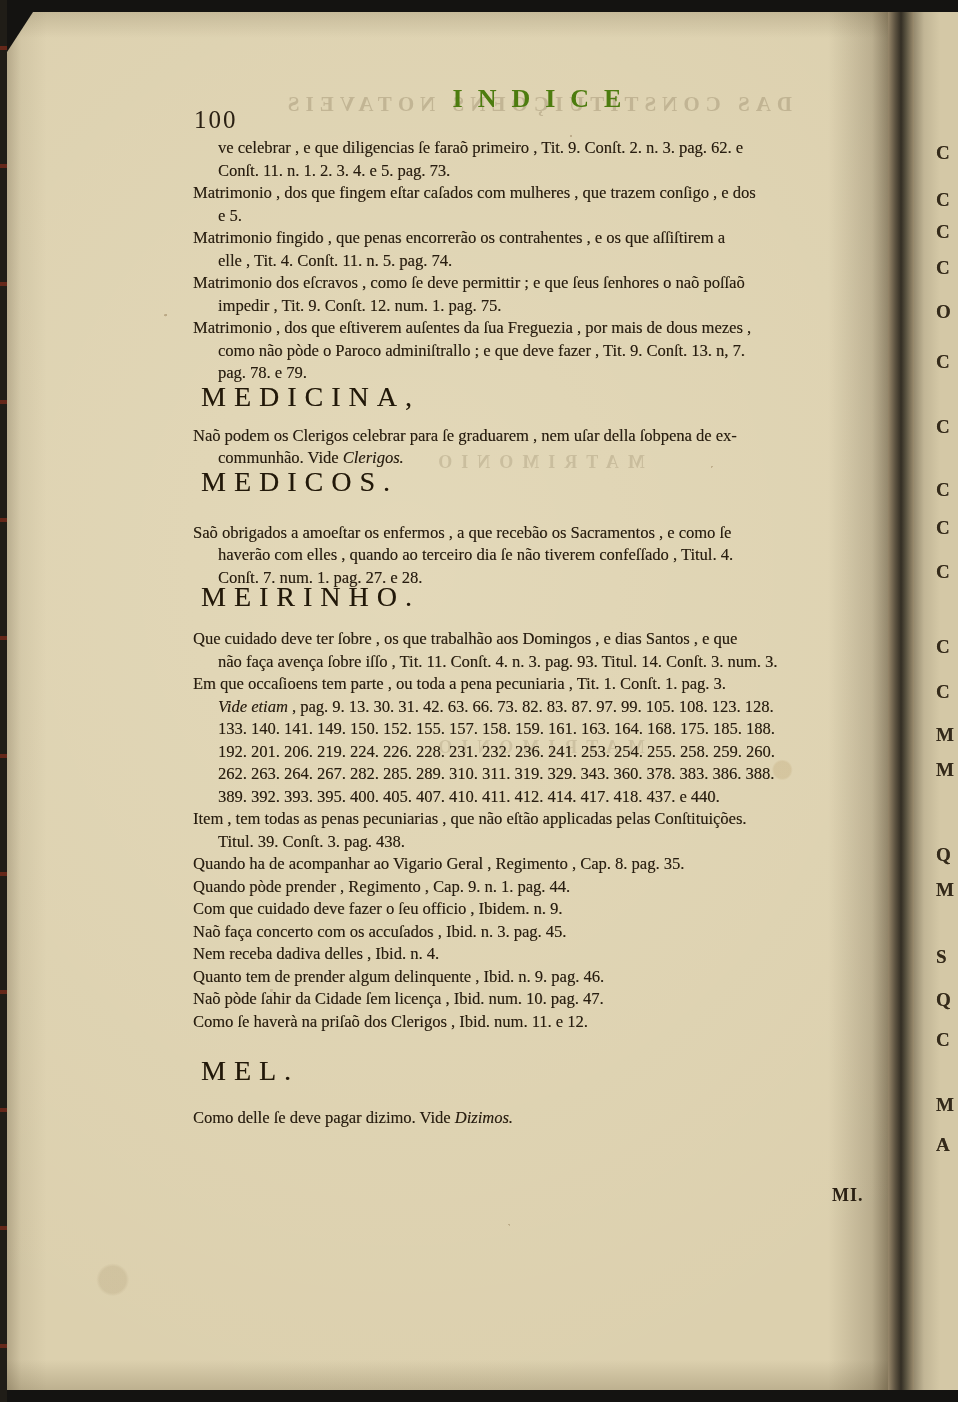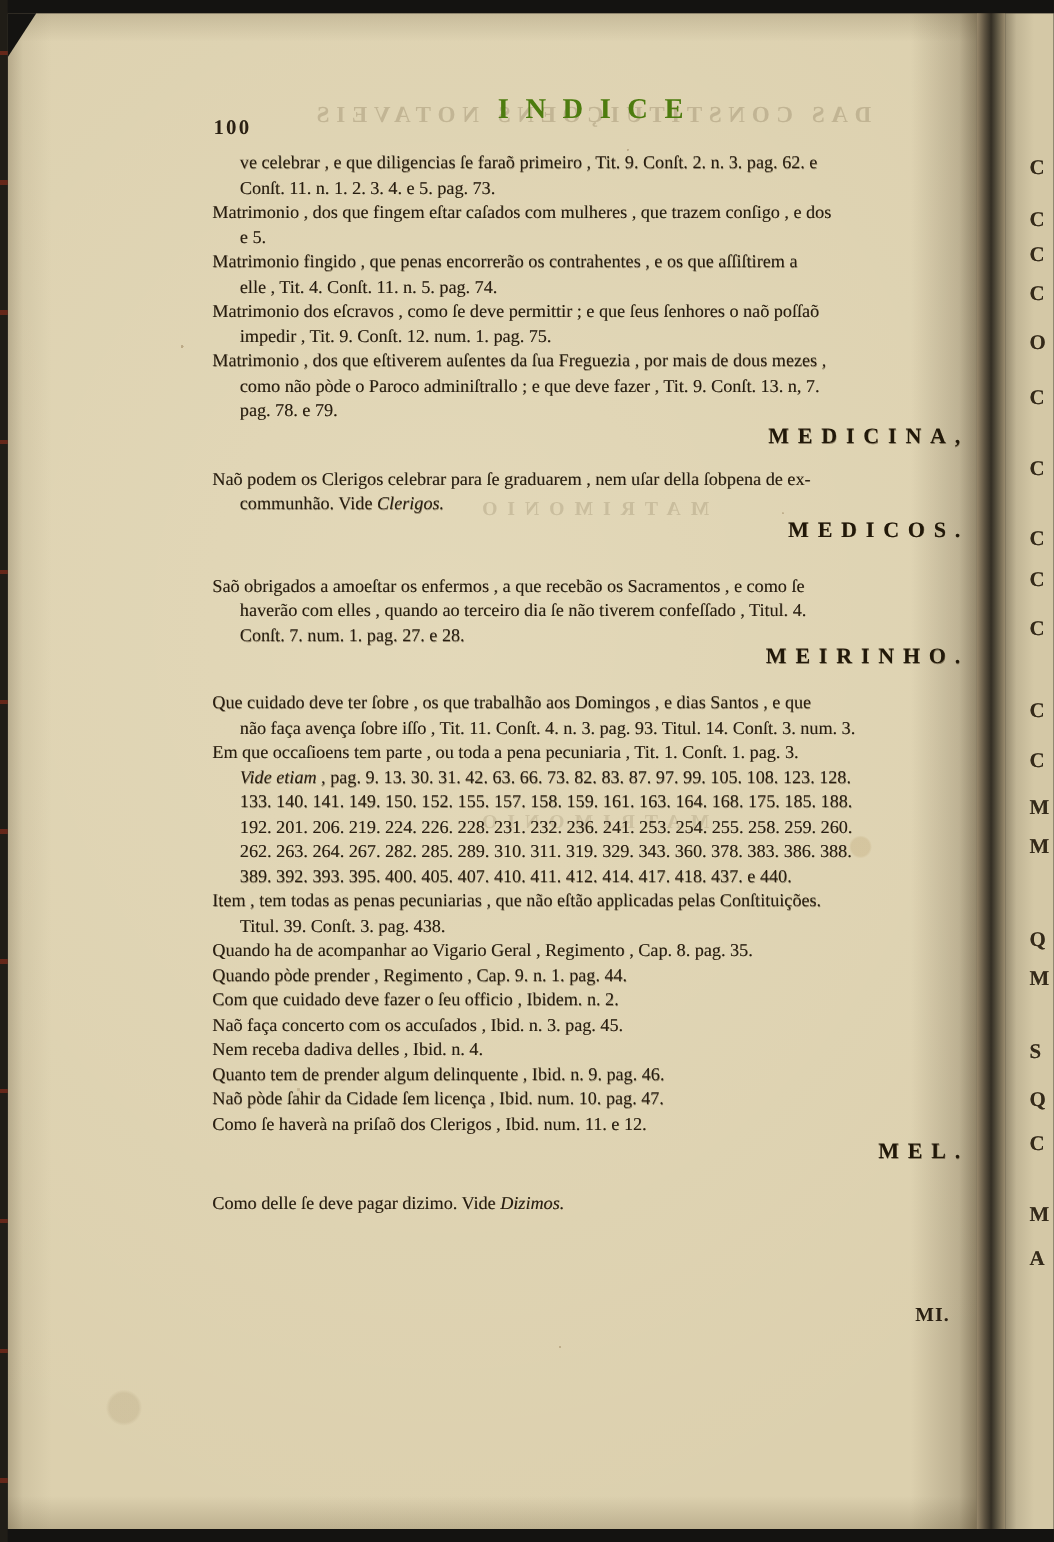--- a/index.html
+++ b/index.html
@@ -56,21 +56,21 @@
   .edge-top{position:absolute;left:0;top:0;right:0;height:12px;background:#141311;}
   .edge-bottom{position:absolute;left:0;bottom:0;right:0;height:12px;background:#141311;}
   .edge-left{position:absolute;left:0;top:0;bottom:0;width:7px;
     background:
       repeating-linear-gradient(180deg, transparent 0 46px, rgba(158,48,28,.55) 46px 50px, transparent 50px 118px),
       #201d17;}
 
   
   .page-number{
     position:absolute;left:194px;top:106px;
-    font-size:19px;font-weight:bold;color:#2a2013;letter-spacing:2px;
+    font-size:25px;font-weight:normal;color:#2a2013;letter-spacing:2px;
   }
   .page-header{
     position:absolute;left:193px;top:84px;width:688px;
     text-align:center;font-size:26px;font-weight:bold;color:#4d7c0f;
     letter-spacing:15px;padding-left:15px;box-sizing:border-box;
   }
   .ghost{
     position:absolute;left:193px;width:688px;text-align:center;
     transform:scaleX(-1);color:#6d5c3c;filter:blur(.6px);
     font-weight:bold;pointer-events:none;
@@ -81,28 +81,28 @@
 
   .text-flow{
     position:absolute;left:193px;top:137px;width:688px;
     font-size:16.5px;color:#271d10;
     text-shadow:.3px .3px .5px rgba(46,30,12,.45);
   }
   .line{height:22.5px;line-height:22.5px;white-space:nowrap;}
   .line.ind{margin-left:25px;}
   .em{font-style:italic;}
   .heading{
-    height:24px;line-height:24px;text-align:right;
-    font-size:20px;font-weight:bold;letter-spacing:8px;padding-left:8px;
+    height:24px;line-height:24px;text-align:left;
+    font-size:28px;font-weight:normal;letter-spacing:8px;padding-left:8px;
     color:#211809;
   }
   .heading-1{margin-top:0;margin-bottom:16px;}
   .heading-2{margin-top:0;margin-bottom:28px;}
   .heading-3{margin-top:-4px;margin-bottom:19px;}
-  .heading-4{margin-top:2px;margin-bottom:24px;}
+  .heading-4{margin-top:26px;margin-bottom:24px;}
   .catchword{
     position:absolute;left:832px;top:1185px;
     font-size:18px;font-weight:bold;color:#2a2013;letter-spacing:1px;
   }
 </style>
 </head>
 <body>
 
 <div class="scan">
 
@@ -172,21 +172,21 @@
       <div class="line">Em que occaſioens tem parte , ou toda a pena pecuniaria , Tit. 1. Conſt. 1. pag. 3.</div>
       <div class="line ind"><span class="em">Vide etiam</span><span> , pag. 9. 13. 30. 31. 42. 63. 66. 73. 82. 83. 87. 97. 99. 105. 108. 123. 128.</span></div>
       <div class="line ind">133. 140. 141. 149. 150. 152. 155. 157. 158. 159. 161. 163. 164. 168. 175. 185. 188.</div>
       <div class="line ind">192. 201. 206. 219. 224. 226. 228. 231. 232. 236. 241. 253. 254. 255. 258. 259. 260.</div>
       <div class="line ind">262. 263. 264. 267. 282. 285. 289. 310. 311. 319. 329. 343. 360. 378. 383. 386. 388.</div>
       <div class="line ind">389. 392. 393. 395. 400. 405. 407. 410. 411. 412. 414. 417. 418. 437. e 440.</div>
       <div class="line">Item , tem todas as penas pecuniarias , que não eſtão applicadas pelas Conſtituições.</div>
       <div class="line ind">Titul. 39. Conſt. 3. pag. 438.</div>
       <div class="line">Quando ha de acompanhar ao Vigario Geral , Regimento , Cap. 8. pag. 35.</div>
       <div class="line">Quando pòde prender , Regimento , Cap. 9. n. 1. pag. 44.</div>
-      <div class="line">Com que cuidado deve fazer o ſeu officio , Ibidem. n. 2.</div>
+      <div class="line">Com que cuidado deve fazer o ſeu officio , Ibidem. n. 9.</div>
       <div class="line">Naõ faça concerto com os accuſados , Ibid. n. 3. pag. 45.</div>
       <div class="line">Nem receba dadiva delles , Ibid. n. 4.</div>
       <div class="line">Quanto tem de prender algum delinquente , Ibid. n. 9. pag. 46.</div>
       <div class="line">Naõ pòde ſahir da Cidade ſem licença , Ibid. num. 10. pag. 47.</div>
       <div class="line">Como ſe haverà na priſaõ dos Clerigos , Ibid. num. 11. e 12.</div>
       <div class="heading heading-4">MEL.</div>
       <div class="line"><span>Como delle ſe deve pagar dizimo. Vide </span><span class="em">Dizimos.</span></div>
     </div>
 
   <div class="catchword">MI.</div>

